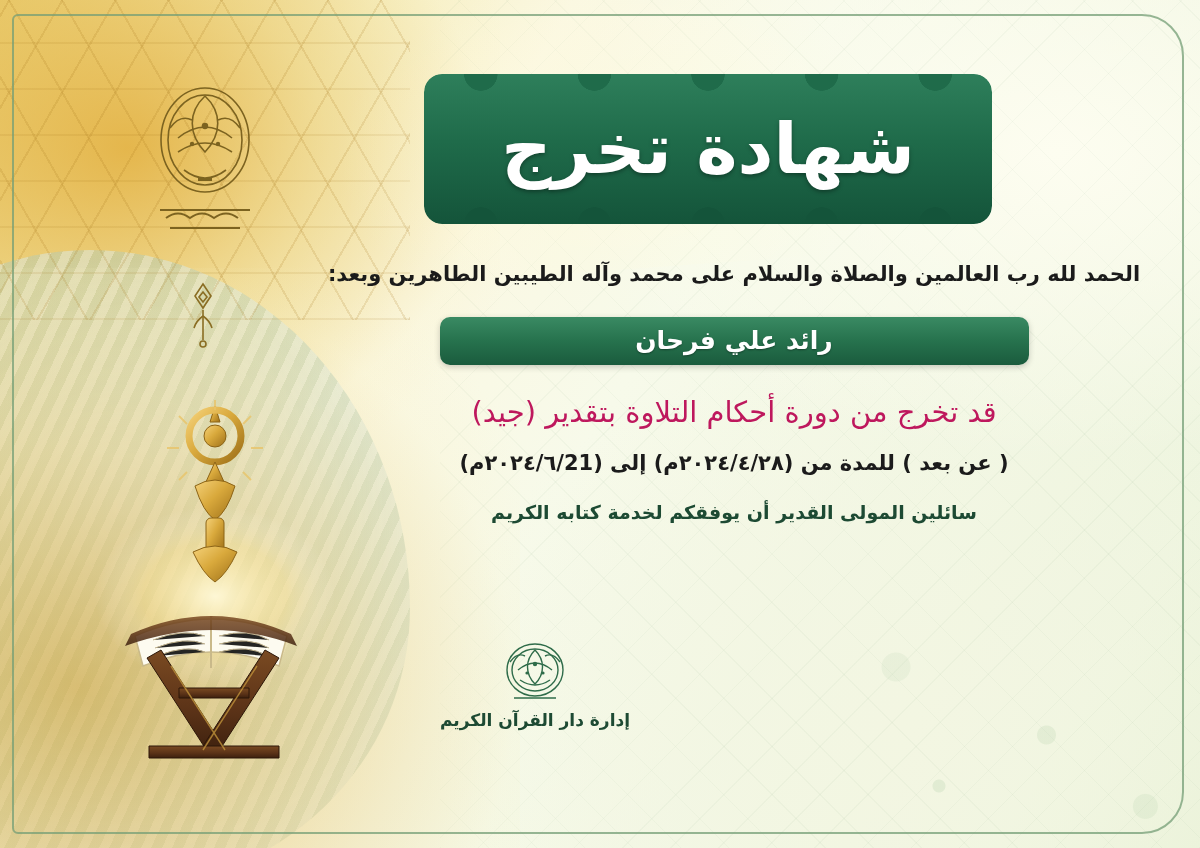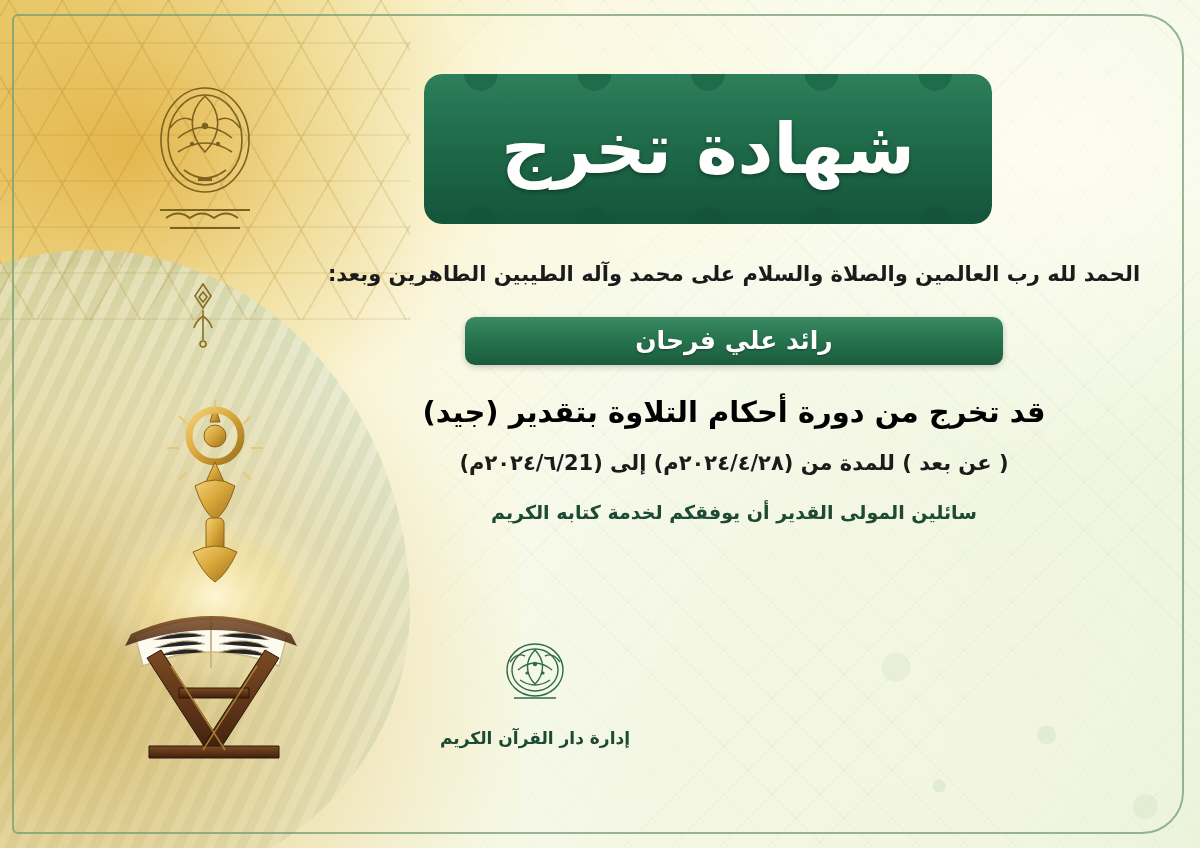--- a/index.html
+++ b/index.html
@@ -199,41 +199,41 @@
     color: #1b1b1b;
     font-weight: bold;
     font-size: 21px;
     line-height: 1.9;
     margin: 0 0 4px 0;
   }
   .line-2 { letter-spacing: 0.5px; }
 
   .name-plate {
     margin: 22px auto 0 auto;
-    width: 538px;
+    width: 589px;
     height: 48px;
     border-radius: 10px;
     background: linear-gradient(180deg, #3a8a63 0%, #27734e 48%, #1a5b3d 100%);
     display: flex;
     align-items: center;
     justify-content: center;
     box-shadow: 0 2px 6px rgba(0,0,0,0.20);
   }
   .name-plate span {
     color: #ffffff;
     font-size: 25px;
     font-weight: bold;
     text-shadow: 0 1px 2px rgba(0,0,0,0.35);
   }
 
   .grade-line {
     margin: 30px 0 0 0;
-    color: #000000;
+    color: #be185d;
     font-size: 29px;
-    font-weight: bold;
+    font-weight: normal;
   }
   .duration-line {
     margin: 22px 0 0 0;
     color: #1b1b1b;
     font-size: 21px;
     font-weight: bold;
   }
   .wish-line {
     margin: 26px 0 0 0;
     color: #1d4a33;
@@ -251,21 +251,21 @@
     align-items: center;
   }
   .footer-seal .seal-wrap {
     width: 86px;
     height: 64px;
     color: #2f6c4a;
     margin-right: 130px;
   }
   .footer-seal .seal-wrap svg { width: 100%; height: 100%; }
   .footer-seal .signature {
-    margin-top: 24px;
+    margin-top: 6px;
     margin-right: 130px;
     color: #1d4a33;
     font-size: 17px;
     font-weight: bold;
     letter-spacing: 0.5px;
   }
 </style>
 </head>
 <body>
 

